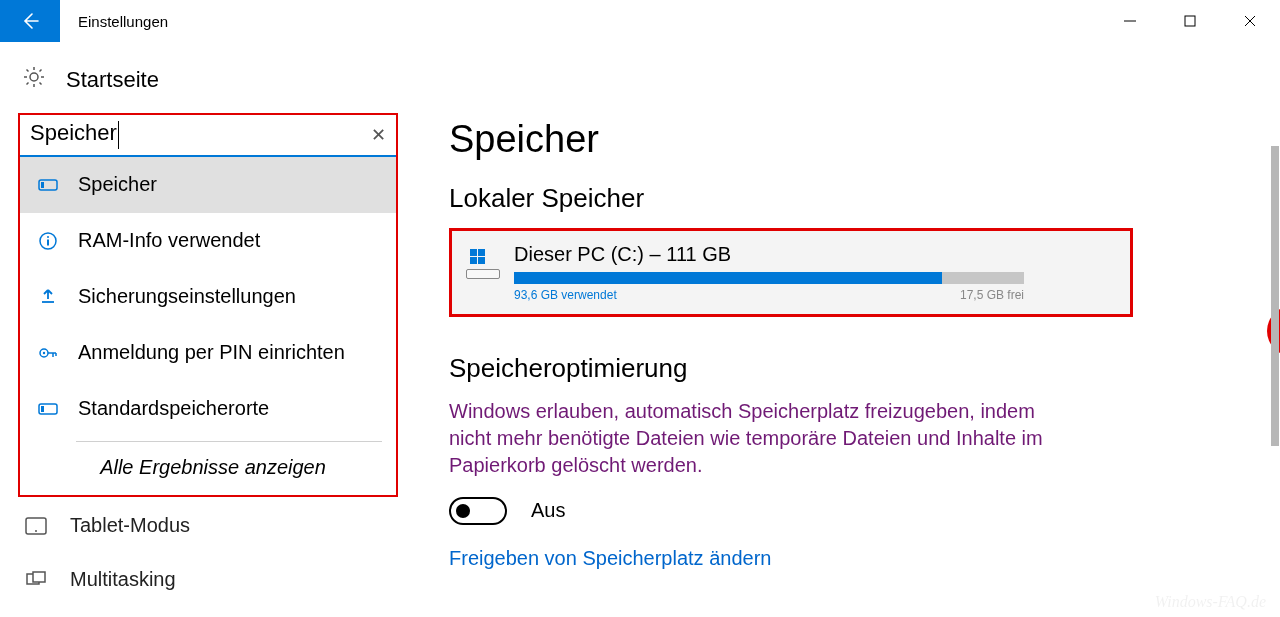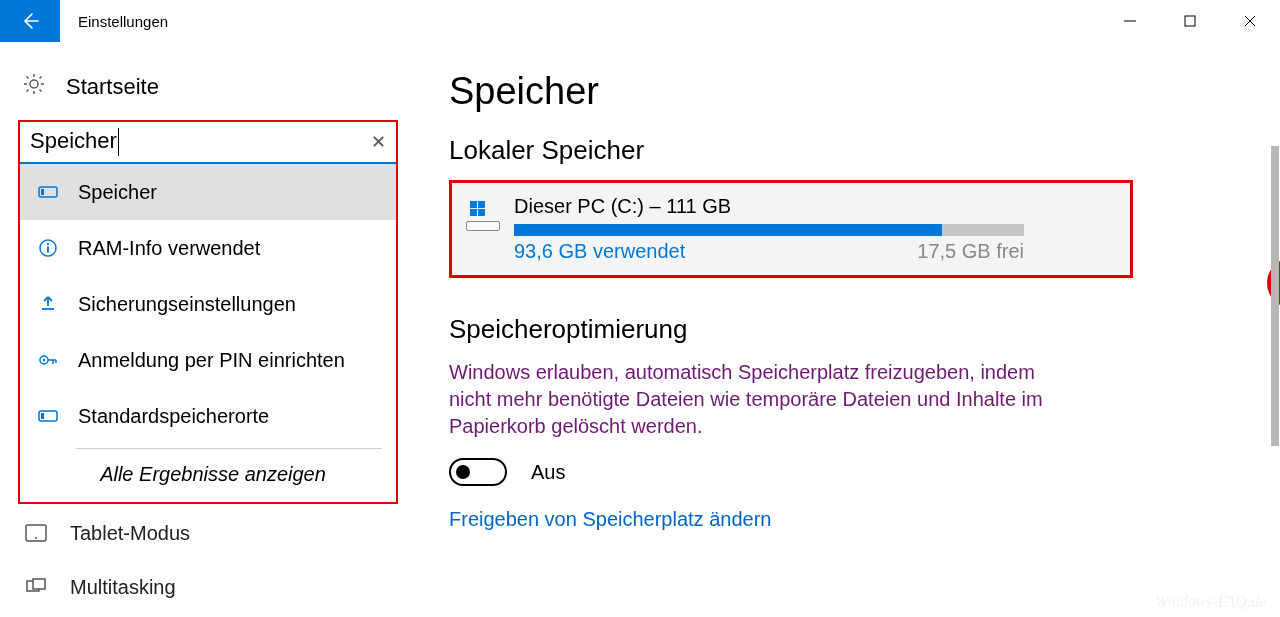--- a/index.html
+++ b/index.html
@@ -48,20 +48,21 @@
     align-items: center;
     justify-content: center;
     color: #222;
   }
 
   
   .content {
     display: flex;
     height: calc(617px - 42px);
     position: relative;
+    align-items: center;
   }
 
   
   .sidebar {
     width: 401px;
     padding: 18px;
     position: relative;
   }
   .home-row {
     display: flex;
@@ -217,21 +218,21 @@
   }
   .drive-bar-fill {
     height: 100%;
     background: #0078d7;
     width: 84%;
   }
   .drive-labels {
     width: 510px;
     display: flex;
     justify-content: space-between;
-    font-size: 20px;
+    font-size: 12px;
   }
   .drive-used { color: #0078d7; }
   .drive-free { color: #888; }
 
   .red-dot {
     position: absolute;
     width: 50px; height: 50px;
     border-radius: 50%;
     background: #e20000;
     left: 866px;

